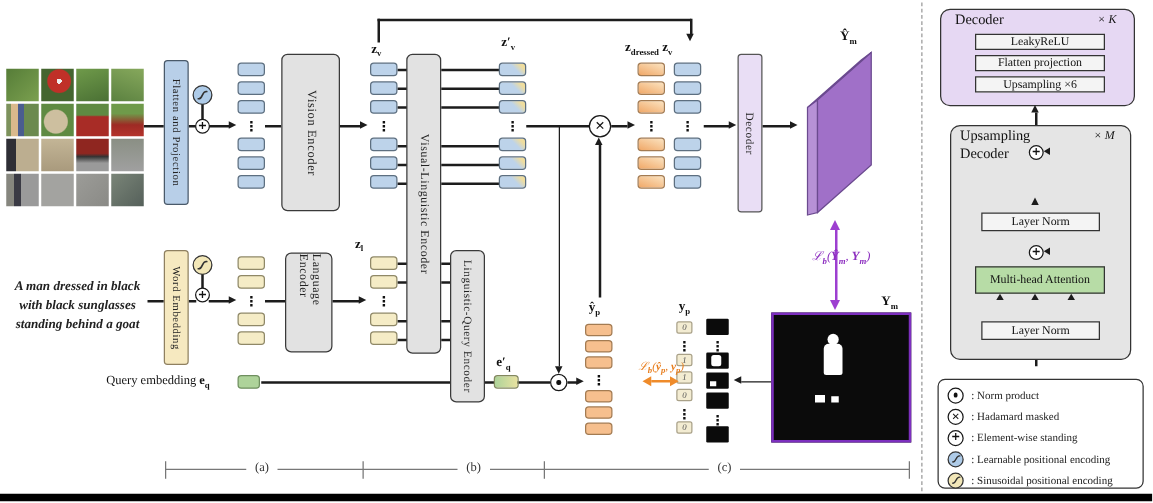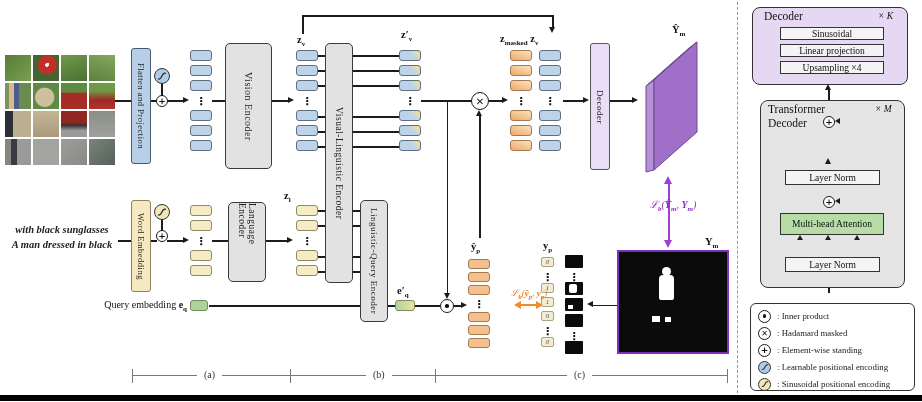--- a/index.html
+++ b/index.html
@@ -262,32 +262,33 @@
     <span class="patch"></span>
     <i class="dots" style="height:8px">⋮</i>
     <span class="patch"></span>
   </div>
 
   <div style="position:absolute;left:190px;top:300px;width:18px;height:11px;box-sizing:border-box;border:1.3px solid #6f8f5f;border-radius:3px;background:#aed39a;z-index:3"></div>
   <div style="position:absolute;left:395px;top:300px;width:20px;height:11px;box-sizing:border-box;border:1.3px solid #83885f;border-radius:3px;background:linear-gradient(90deg,#aed39a,#e8e2a0);z-index:4"></div>
 
   <div class="lab" style="left:297px;top:34px"><b>z</b><sub>v</sub></div>
   <div class="lab" style="left:401px;top:29px"><b>z</b>′<sub>v</sub></div>
-  <div class="lab" style="left:500px;top:33px"><b>z</b><sub>masked</sub> <b>z</b><sub>v</sub></div>
+  <div class="lab" style="left:500px;top:33px"><b>z</b><sub>dressed</sub> <b>z</b><sub>v</sub></div>
   <div class="lab" style="left:284px;top:190px"><b>z</b><sub>l</sub></div>
   <div class="lab" style="left:397px;top:285px"><b>e</b>′<sub>q</sub></div>
   <div class="lab" style="left:471px;top:241px"><b>ŷ</b><sub>p</sub></div>
   <div class="lab" style="left:543px;top:240px"><b>y</b><sub>p</sub></div>
   <div class="lab" style="left:672px;top:24px"><b>Ŷ</b><sub>m</sub></div>
   <div class="lab" style="left:705px;top:236px"><b>Y</b><sub>m</sub></div>
-  <div class="lab" style="left:85px;top:299px;width:102px;text-align:right;font-weight:400;font-size:10px">Query embedding <b>e</b><sub>q</sub></div>
+  <div class="lab" style="left:85px;top:299px;width:102px;font-weight:400;font-size:10px">Query embedding <b>e</b><sub>q</sub></div>
 
   <div class="sent">
+    <div>A man dressed in black</div>
     <div>with black sunglasses</div>
-    <div>A man dressed in black</div>
+    <div>standing behind a goat</div>
   </div>
 
   <svg class="c" style="left:641px;top:36px;z-index:3" width="62" height="138" viewBox="0 0 62 138">
     <polygon points="5,50 48,12 56,6 13,44" fill="#c7addf" stroke="#6b4a8f" stroke-width="1"></polygon>
     <polygon points="5,50 13,44 13,134 5,136" fill="#b791d6" stroke="#6b4a8f" stroke-width="1"></polygon>
     <polygon points="13,44 56,6 56,96 13,134" fill="#a070c8" stroke="#6b4a8f" stroke-width="1"></polygon>
   </svg>
 
   <div style="position:absolute;left:667.5px;top:183px;width:2.2px;height:58px;background:#9d3fd0;z-index:4"></div>
   <div class="tri" style="left:664px;top:176px;border-left:4.5px solid transparent;border-right:4.5px solid transparent;border-bottom:8px solid #9d3fd0;z-index:4"></div>
@@ -318,29 +319,29 @@
   <div class="sec" style="left:366px">(b)</div>
   <div class="sec" style="left:567px">(c)</div>
 
   <div style="position:absolute;left:0;top:395px;width:922px;height:6px;background:#000;z-index:6"></div>
 
   <div style="position:absolute;left:737px;top:2px;height:391px;border-left:1.4px dashed #999;z-index:1"></div>
 
   <div class="panelbox" style="left:752px;top:7px;width:156px;height:78px;background:#e6d8f3"></div>
   <div class="ptitle" style="left:764px;top:10px">Decoder</div>
   <div class="pmult" style="left:878px;top:11px">× K</div>
-  <div class="layer" style="left:780px;top:27px;width:104px;height:13px">Sinusoidal</div>
-  <div class="layer" style="left:780px;top:44px;width:104px;height:13px">Linear projection</div>
-  <div class="layer" style="left:780px;top:61px;width:104px;height:13px">Upsampling ×4</div>
+  <div class="layer" style="left:780px;top:27px;width:104px;height:13px">LeakyReLU</div>
+  <div class="layer" style="left:780px;top:44px;width:104px;height:13px">Flatten projection</div>
+  <div class="layer" style="left:780px;top:61px;width:104px;height:13px">Upsampling ×6</div>
 
   <div class="vl" style="left:828.3px;top:90px;height:10px"></div>
   <div class="tri tU" style="left:825px;top:84px"></div>
 
   <div class="panelbox" style="left:760px;top:100px;width:145px;height:188px;background:#e5e5e5"></div>
-  <div class="ptitle" style="left:768px;top:103px">Transformer</div>
+  <div class="ptitle" style="left:768px;top:103px">Upsampling</div>
   <div class="ptitle" style="left:768px;top:117px">Decoder</div>
   <div class="pmult" style="left:875px;top:104px">× M</div>
 
   <div class="vl" style="left:828.3px;top:100px;height:16px"></div>
   <div class="op" style="left:823px;top:116px;width:12px;height:12px;font-size:9px;font-weight:700">+</div>
   <div class="vl" style="left:828.3px;top:128px;height:10px"></div>
   <div class="vl" style="left:828.3px;top:158px;height:12px"></div>
   <div class="tri tU" style="left:825px;top:158px"></div>
   <div class="layer" style="left:785px;top:170px;width:95px;height:15px">Layer Norm</div>
   <div class="vl" style="left:828.3px;top:185px;height:11px"></div>
@@ -366,21 +367,21 @@
   <div class="hl" style="left:829px;top:280px;width:64px"></div>
   <div class="vl" style="left:891.5px;top:202px;height:79px"></div>
   <div class="hl" style="left:841px;top:201px;width:52px"></div>
   <div class="tri tL" style="left:835px;top:198px;border-top-width:3px;border-bottom-width:3px;border-right-width:5.5px"></div>
 
   <div class="panelbox" style="left:750px;top:303px;width:165px;height:88px;background:#fff;border-radius:6px;border-width:1.6px"></div>
   <div class="lgrow" style="top:308px">
     <span class="op">
         <span class="dotc"></span>
       </span>
-    <span class="lgtxt">: Inner product</span>
+    <span class="lgtxt">: Norm product</span>
   </div>
   <div class="lgrow" style="top:325px">
     <span class="op" style="font-size:8px;font-weight:700">✕</span>
     <span class="lgtxt">: Hadamard masked</span>
   </div>
   <div class="lgrow" style="top:342px">
     <span class="op" style="font-size:9px;font-weight:700">+</span>
     <span class="lgtxt">: Element-wise standing</span>
   </div>
   <div class="lgrow" style="top:376px">

